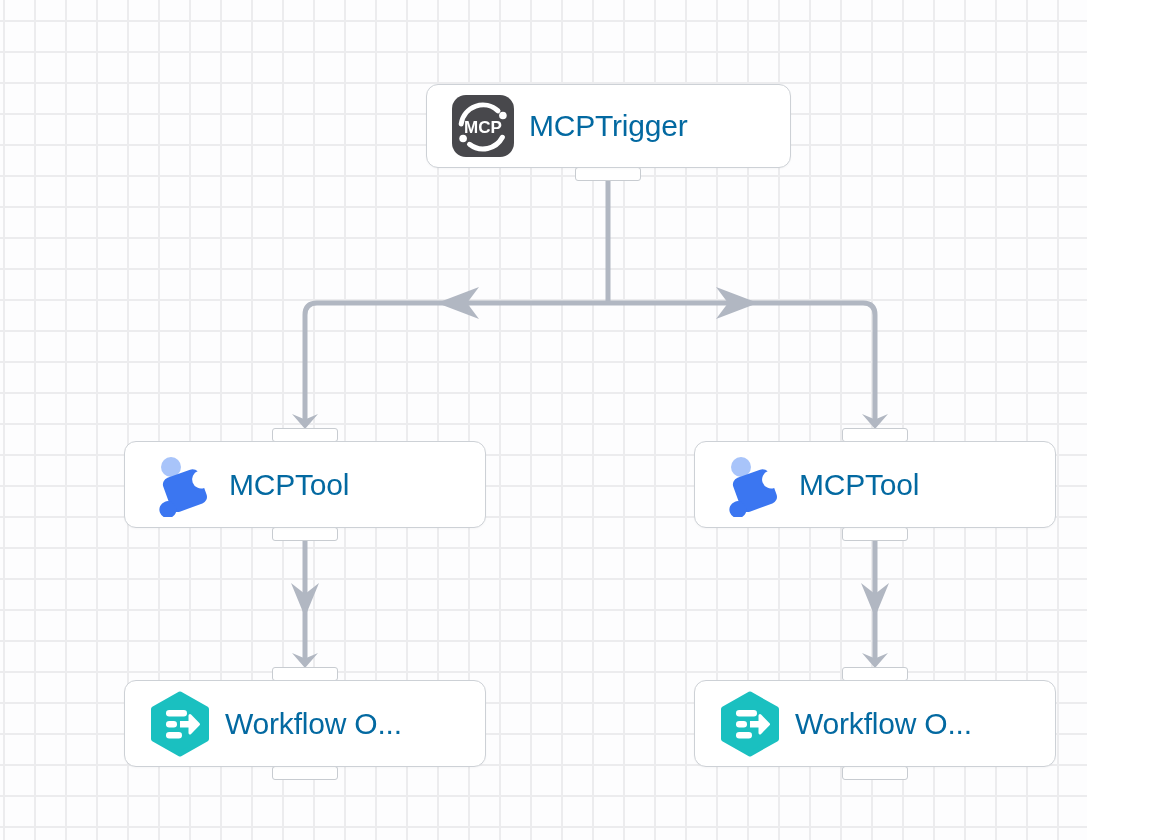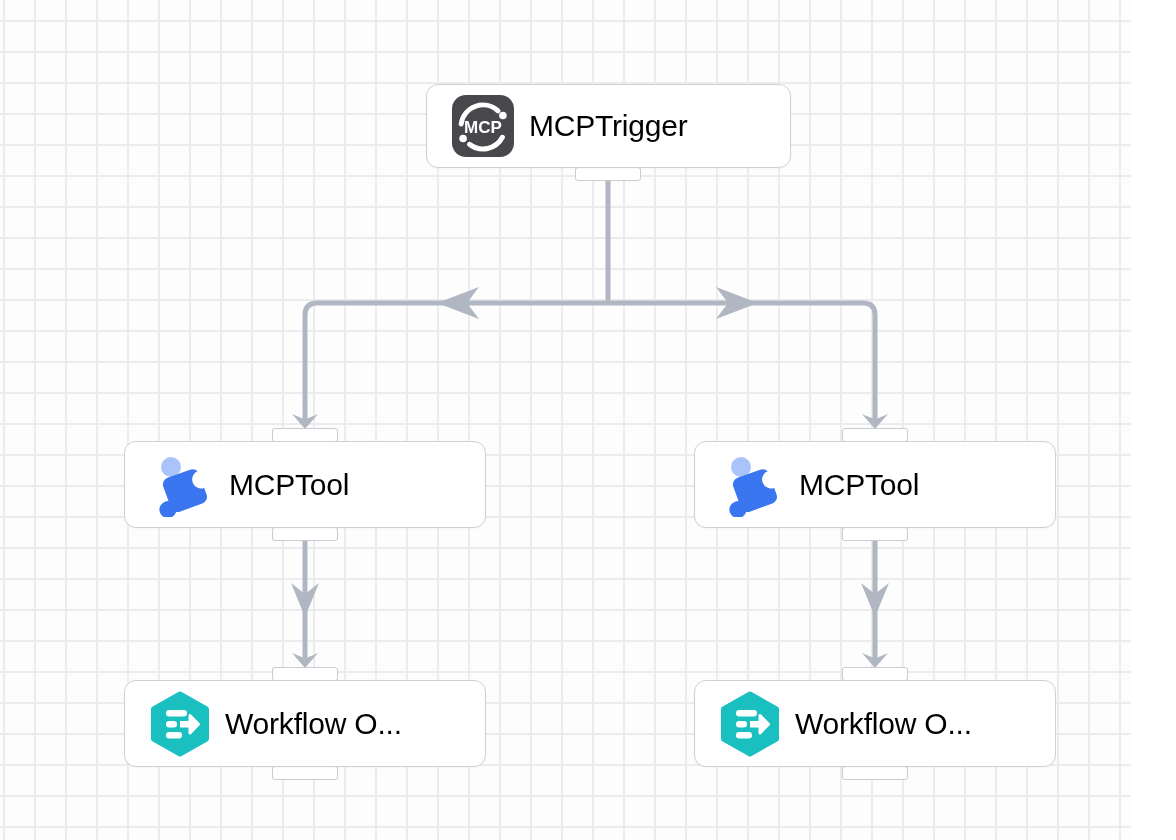--- a/index.html
+++ b/index.html
@@ -3,30 +3,30 @@
 <meta charset="utf-8">
 <style>
   html,body{margin:0;padding:0;width:1176px;height:840px;overflow:hidden;
     font-family:"Liberation Sans",sans-serif;}
   .canvas{position:relative;width:1087px;height:840px;
     background-color:#fdfdfe;
     background-image:
       linear-gradient(to right,#ececee 2px,transparent 2px),
       linear-gradient(to bottom,#ececee 2px,transparent 2px);
     background-size:31px 31px;
-    background-position:3px 20px;padding-left:44px;}
+    background-position:3px 20px;}
   .edges{position:absolute;left:0;top:0;z-index:0;}
   .edges .e{fill:none;stroke:#b1b7c2;stroke-width:5;}
   .edges .a{fill:#b1b7c2;stroke:none;}
   .stub{position:absolute;width:66px;height:14px;background:#fff;
     border:1.5px solid #c8ccd1;border-radius:3px;box-sizing:border-box;z-index:1;}
   .node{position:absolute;background:#fff;border:1.5px solid #cdd1d6;border-radius:12px;
     display:flex;align-items:center;padding:0 18px 0 25px;box-sizing:border-box;z-index:2;
     box-shadow:0 1px 2px rgba(0,0,0,0.03);}
-  .node .label{font-size:30px;color:#000000;font-weight:500;margin-left:15px;
+  .node .label{font-size:30px;color:#0369a1;font-weight:500;margin-left:15px;
     white-space:nowrap;letter-spacing:-0.2px;}
   .node .icon{display:flex;align-items:center;justify-content:center;flex:0 0 auto;}
 </style>
 </head>
 <body>
 
 <div class="canvas">
 
   <svg class="edges" width="1176" height="840">
     <g>

